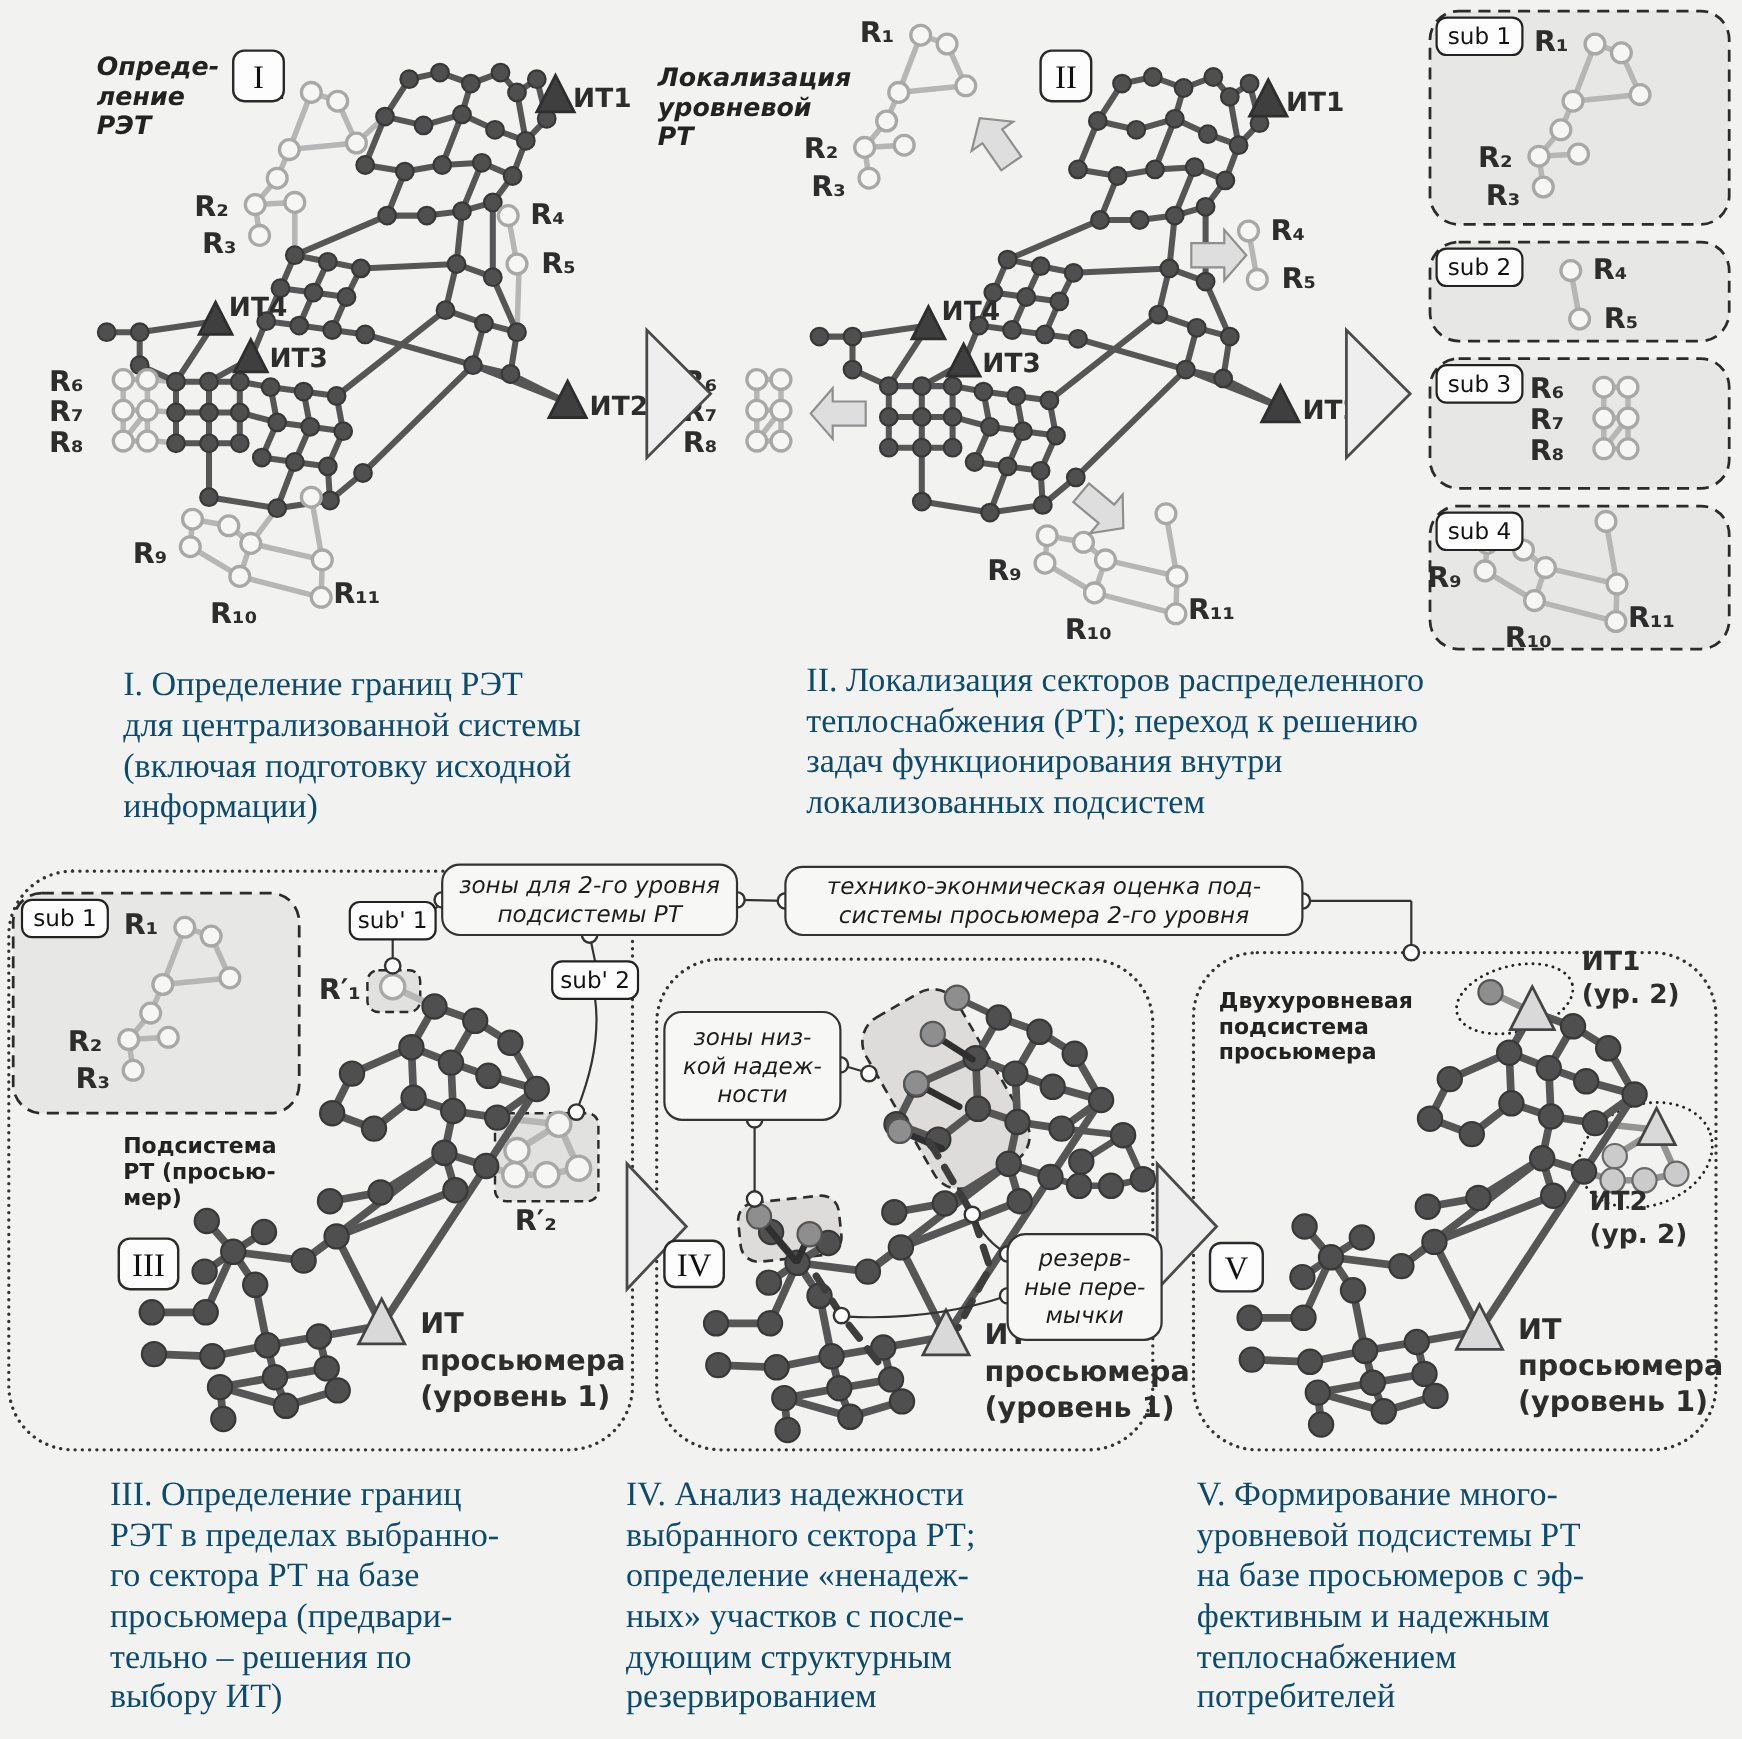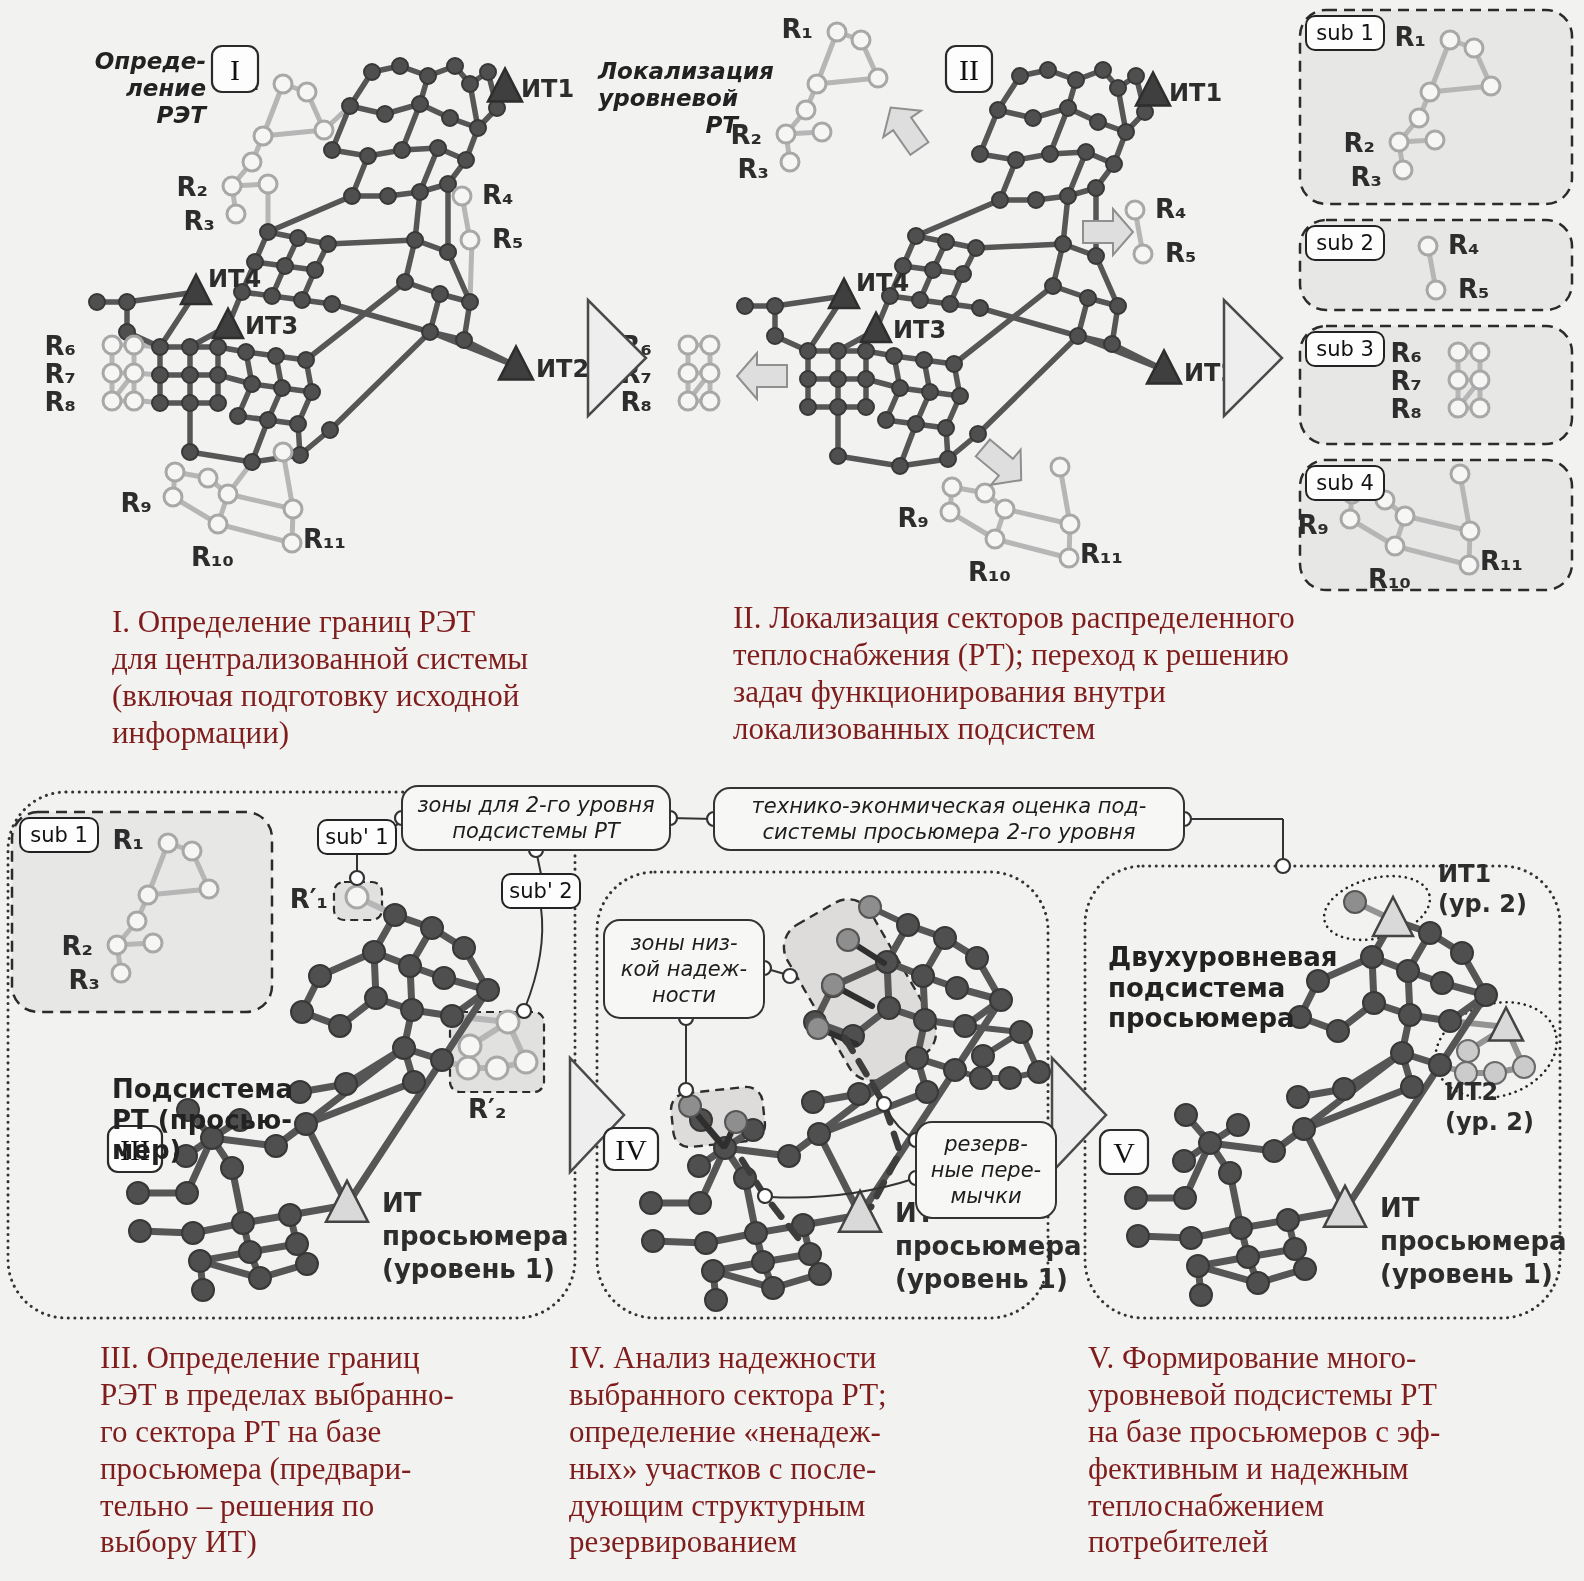--- a/index.html
+++ b/index.html
@@ -1,24 +1,24 @@
 <!DOCTYPE html>
 <html><head>
 <meta charset="utf-8">
 <style>
   html,body{margin:0;padding:0;background:#e8e8e6;}
   #canvas{position:relative;width:1584px;height:1581px;background:#f2f2f0;overflow:hidden;
           font-family:"DejaVu Sans",sans-serif;}
   #diagram{position:absolute;left:0;top:0;}
-  .cap{position:absolute;font:400 31px/1.19 "Liberation Serif",serif;color:#7f1d1d;white-space:pre-line;}
+  .cap{position:absolute;font:400 31px/1.19 "Liberation Serif",serif;color:#0c4a6e;white-space:pre-line;}
   .ttl{position:absolute;color:#222;white-space:pre-line;font-weight:700;line-height:1.18;
        font-family:"DejaVu Sans",sans-serif;}
   .ttl.it{font-style:italic;font-size:23px;}
-  .ttl.bd{font-size:26px;margin-top:44px;}
-  .ttl.right{text-align:right;}
+  .ttl.bd{font-size:20px;}
+  .ttl.right{}
   svg text{font-family:"DejaVu Sans",sans-serif;}
   svg .nl{font-weight:700;fill:#2d2d2d;}
   svg .co{font-style:italic;fill:#1d1d1d;font-weight:400;}
   svg .chipt{fill:#111;font-weight:400;}
   svg .badge{font-family:"Liberation Serif",serif;fill:#111;}
 </style>
 </head>
 <body>
 
 <div id="canvas">

